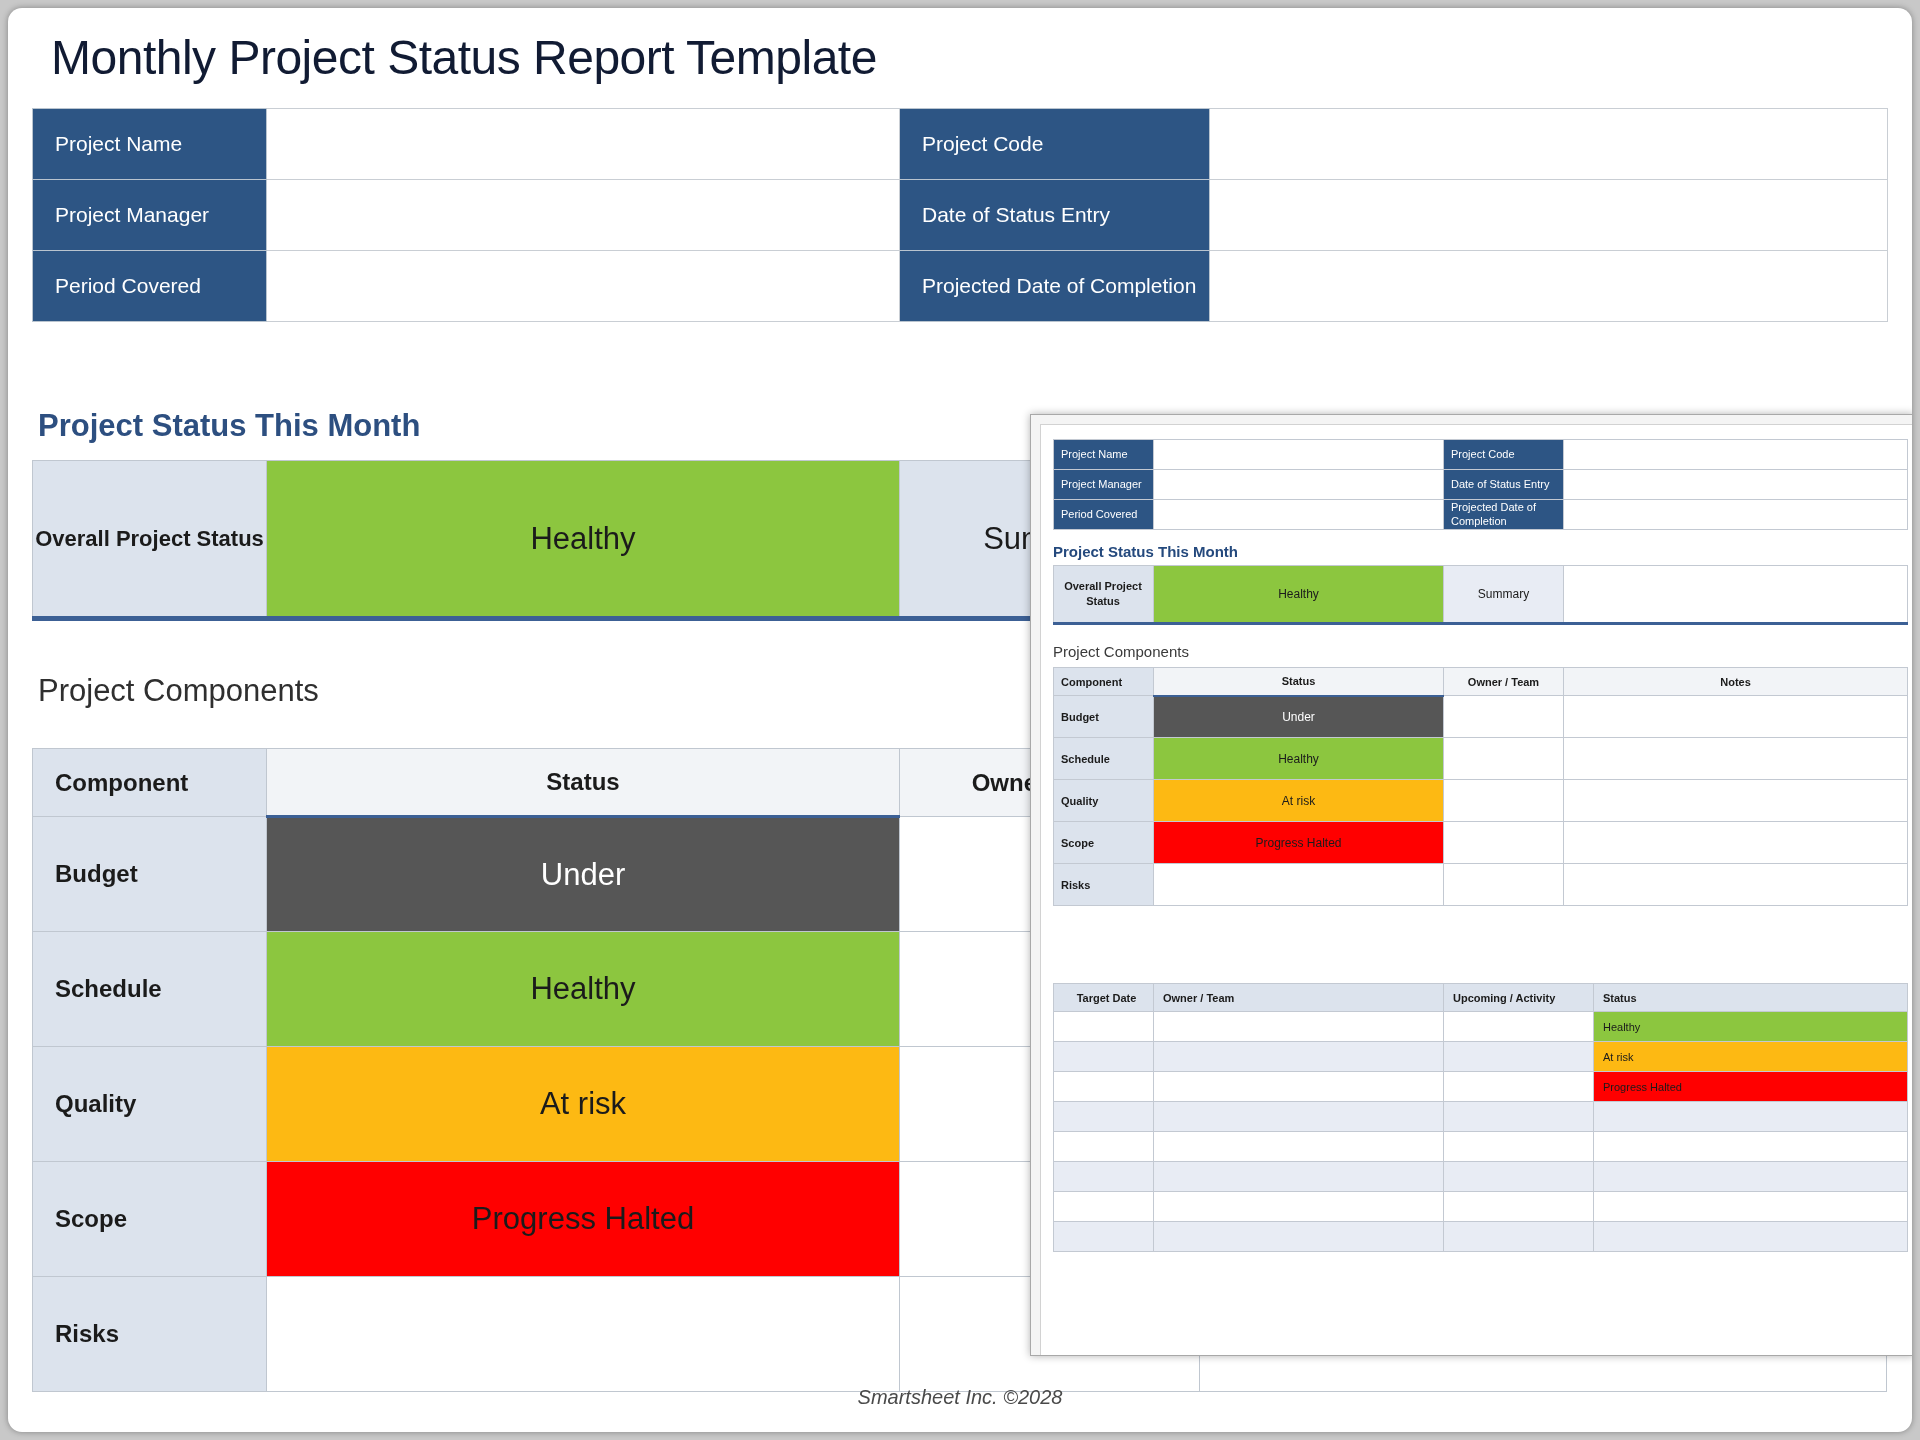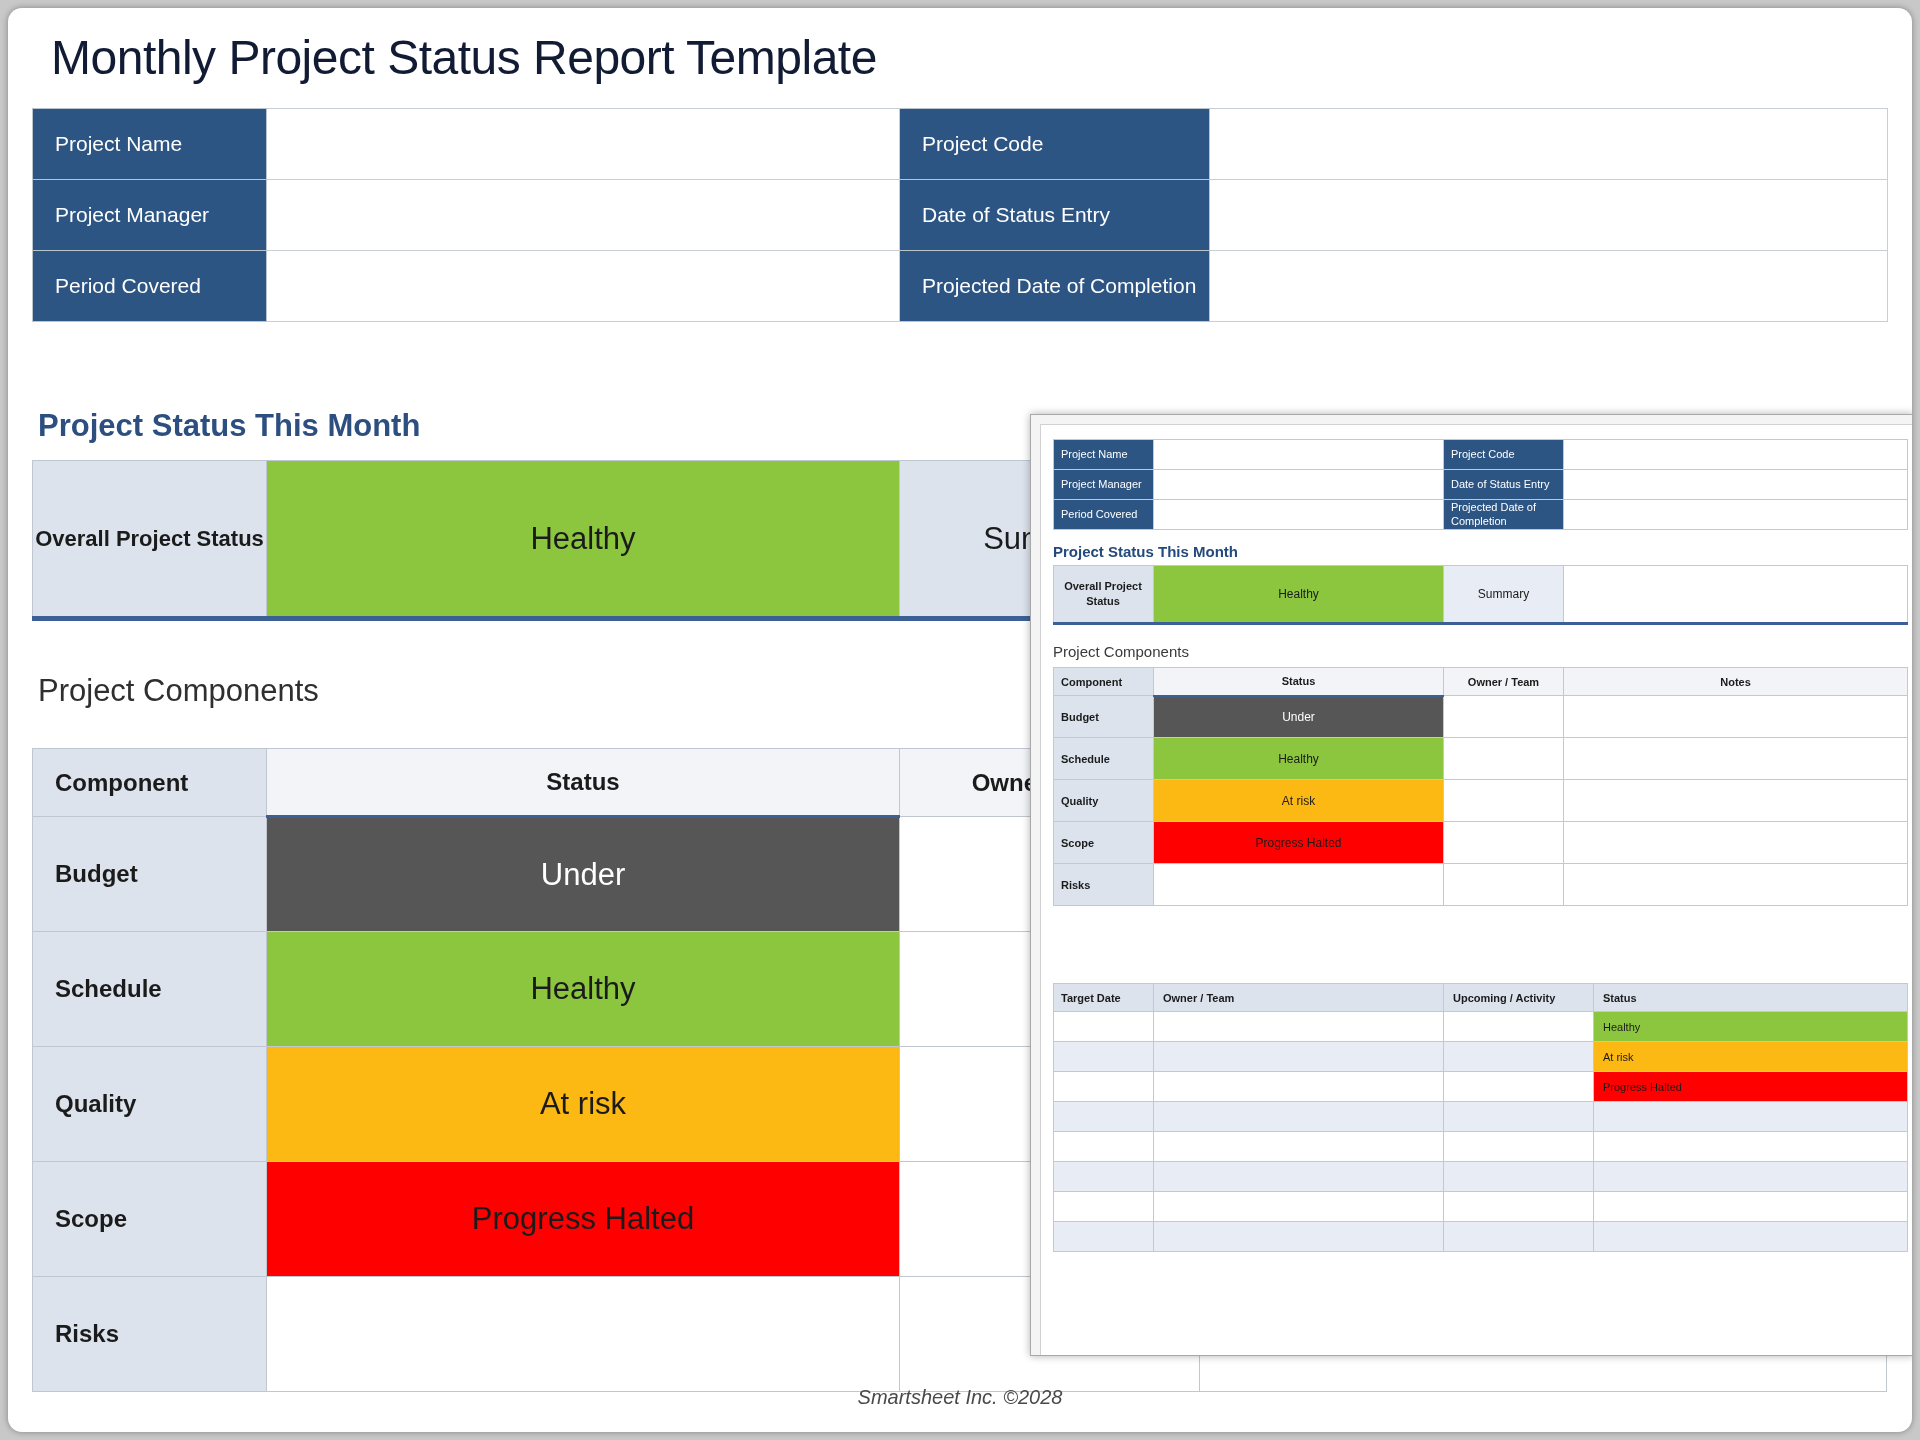--- a/index.html
+++ b/index.html
@@ -364,21 +364,21 @@
             <td class="t-cell"></td>
           </tr>
         </tbody>
       </table>
 
       <div class="t-title-plain" style="left:12px; top:534px; font-size:16px;margin-top:28px;">Upcoming Work</div>
 
       <table class="t" style="left:12px; top:558px; width:855px;">
         <thead>
           <tr>
-            <th class="t-hdr-g" style="width:100px;height:28px;text-align:left;padding-left:7px;">Target Date</th>
+            <th class="t-hdr-g" style="width:100px;height:28px;text-align:center;padding-left:7px;">Target Date</th>
             <th class="t-hdr-g" style="width:290px;text-align:left;padding-left:9px;">Owner / Team</th>
             <th class="t-hdr-g" style="width:150px;text-align:left;padding-left:9px;">Upcoming / Activity</th>
             <th class="t-hdr-g" style="text-align:left;padding-left:9px;">Status</th>
           </tr>
         </thead>
         <tbody>
           <tr>
             <td class="t-cell" style="height:30px;"></td>
             <td class="t-cell"></td>
             <td class="t-cell"></td>

